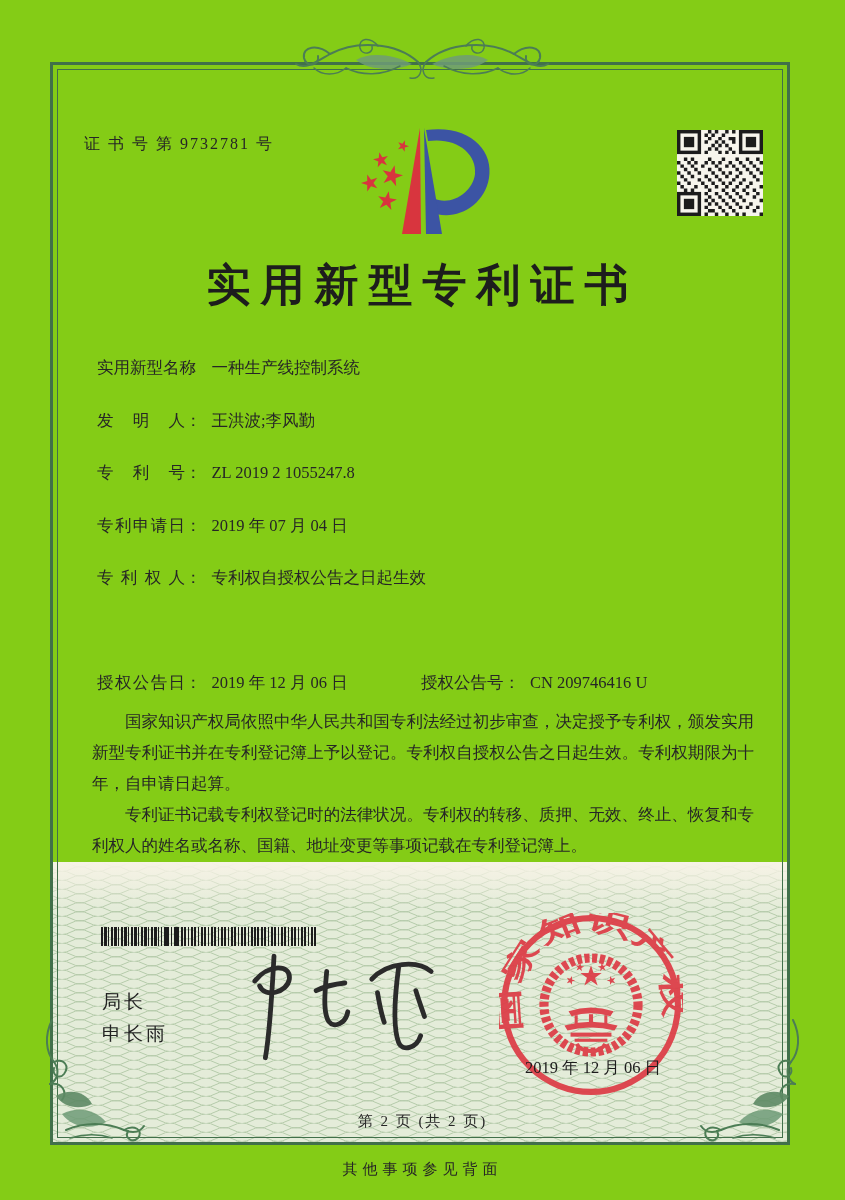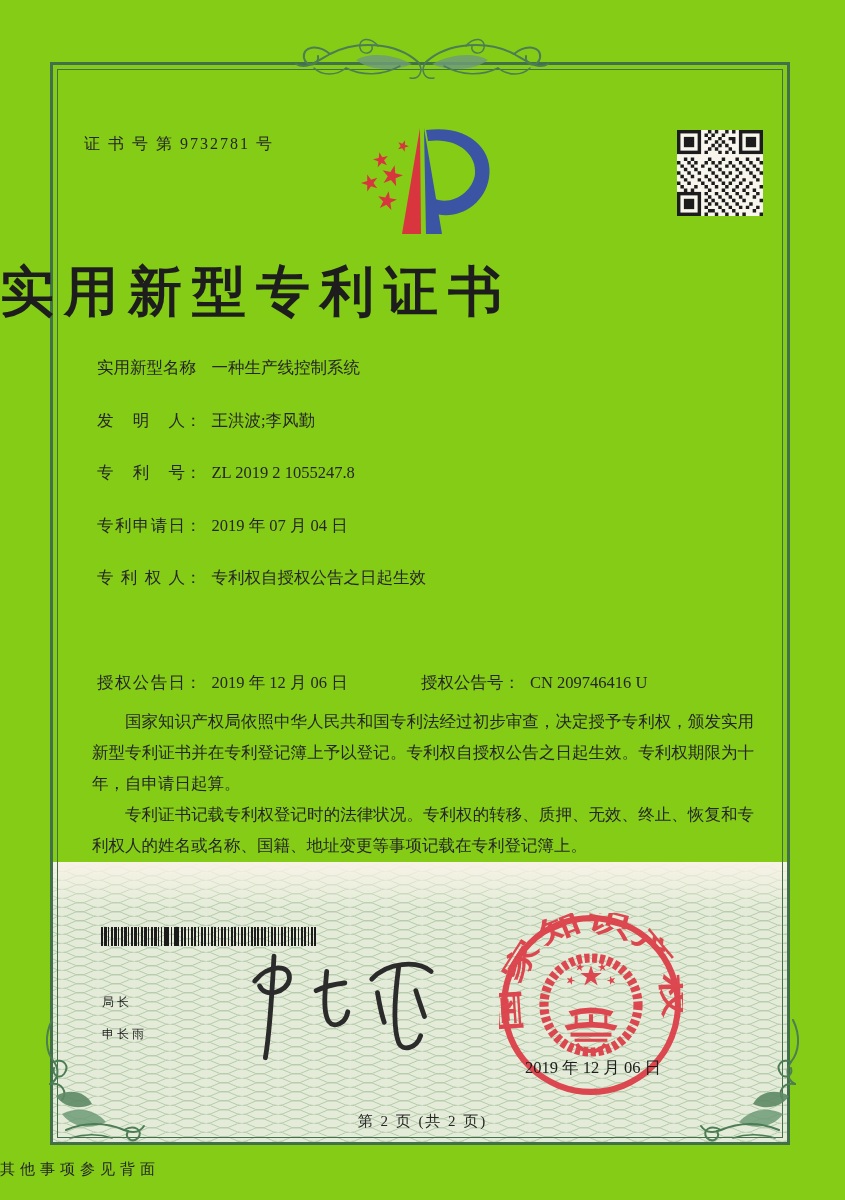--- a/index.html
+++ b/index.html
@@ -6,38 +6,38 @@
   .page{
     position:relative;width:845px;height:1200px;margin:0 auto;
     background:#84cc16;overflow:hidden;
     font-family:"Liberation Serif","DejaVu Serif",serif;color:#262626;
   }
   
   .frame-outer{position:absolute;left:50px;top:62px;width:734px;height:1077px;border:3px solid #41704a;z-index:2;pointer-events:none;}
   .frame-inner{position:absolute;left:57px;top:69px;width:724px;height:1067px;border:1px solid #41704a;z-index:2;pointer-events:none;}
   .abs{position:absolute;}
   .cert-no{left:84px;top:134px;font-size:16px;letter-spacing:2px;white-space:pre-wrap;z-index:3;}
-  .title{left:0;right:0;top:256px;text-align:left;font-size:54px;font-weight:600;letter-spacing:10px;color:#1d1d1d;z-index:3;}
+  .title{left:0;right:0;top:256px;text-align:center;font-size:44px;font-weight:600;letter-spacing:10px;color:#1d1d1d;z-index:3;}
   .row{left:97px;height:24px;font-size:16.5px;z-index:3;white-space:nowrap;}
   .row .lbl{display:inline-block;width:88px;text-align:justify;text-align-last:justify;vertical-align:top;}
   .row .colon{display:inline-block;margin:0 2px 0 0;}
   .row .val{margin-left:8px;white-space:pre-wrap;}
   .row .grp2{position:absolute;left:324px;top:0;white-space:nowrap;}
   .paras{left:92px;top:706px;width:662px;font-size:16.5px;line-height:31px;text-align:justify;z-index:3;}
   .paras p{margin:0;text-indent:2em;}
   .band{left:53px;top:862px;width:734px;height:281px;z-index:1;}
   .barcode{left:101px;top:927px;width:216px;height:19px;z-index:3;
     background:repeating-linear-gradient(90deg,#1c1c1c 0 1.5px,rgba(0,0,0,0) 1.5px 3px,#1c1c1c 3px 5.5px,rgba(0,0,0,0) 5.5px 6.5px,#1c1c1c 6.5px 7.5px,rgba(0,0,0,0) 7.5px 10px);}
-  .officer{left:102px;top:986px;font-size:12px;letter-spacing:3px;line-height:32px;z-index:3;
+  .officer{left:102px;top:986px;font-size:19px;letter-spacing:3px;line-height:32px;z-index:3;
     font-family:"Liberation Sans","DejaVu Sans",sans-serif;color:#222;}
   .signature{left:228px;top:942px;z-index:3;}
   .seal{left:499px;top:913px;z-index:4;opacity:.93;}
   .seal-date{left:508px;top:1057px;width:170px;text-align:center;font-size:16.5px;z-index:5;color:#1c1c1c;}
   .page-info{left:0;right:0;top:1112px;text-align:center;font-size:15px;letter-spacing:2px;z-index:3;}
-  .back-note{left:0;right:0;top:1160px;text-align:left;font-size:15px;letter-spacing:5px;z-index:3;}
+  .back-note{left:0;right:0;top:1160px;text-align:center;font-size:15px;letter-spacing:5px;z-index:3;}
   .logo{left:344px;top:124px;z-index:3;}
   .qr{left:676px;top:130px;z-index:3;}
   .orn-top{left:290px;top:34px;z-index:3;}
   .orn-bl{left:36px;top:1016px;z-index:3;}
   .orn-br{left:699px;top:1016px;z-index:3;transform:scaleX(-1);}
 </style>
 </head>
 <body>
 
 <div class="page">

